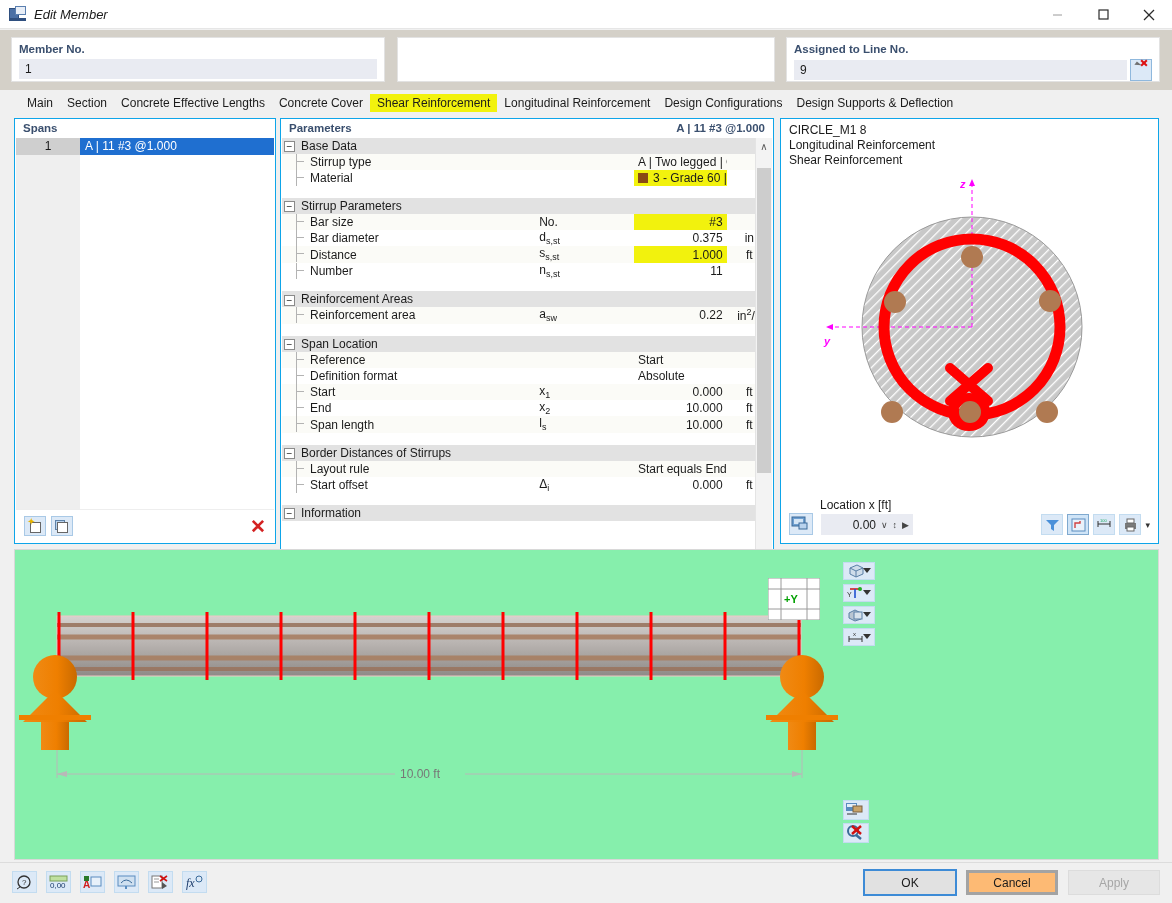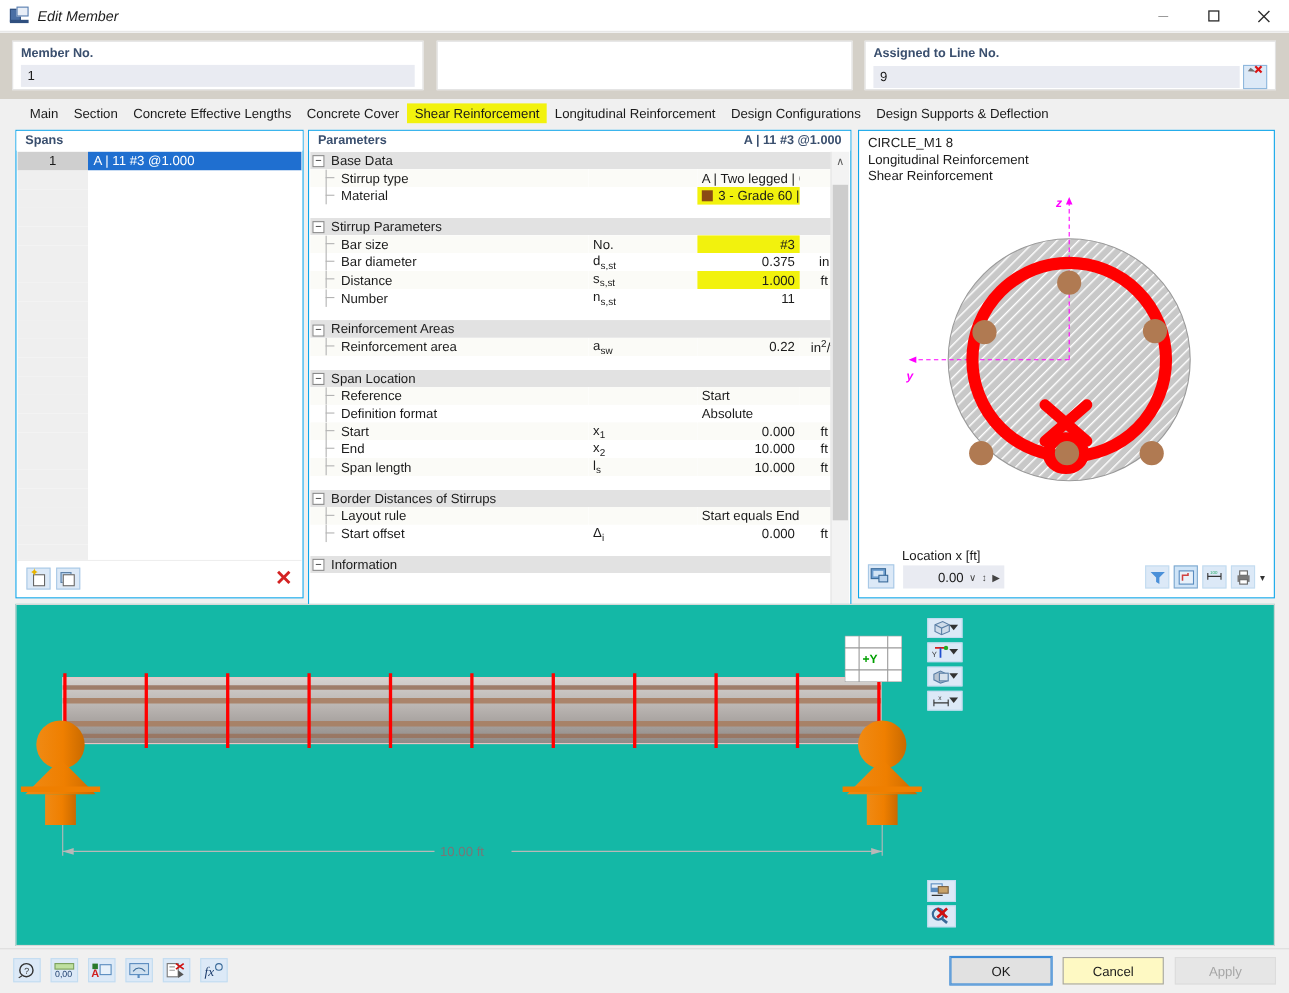--- a/index.html
+++ b/index.html
@@ -124,39 +124,39 @@
   .cam-btn{ width:24px;height:22px;background:#dce9f7;border:1px solid #a9c9e6;position:relative;cursor:pointer;}
   .spin-box{ margin-left:8px; width:92px;height:21px;background:#e9ebf2;display:flex;align-items:center;
      justify-content:flex-end;padding:0 4px;font-size:12px;cursor:text;}
   .spin-caret{ font-size:9px; margin-left:5px; color:#444;}
   .sec-right-tools{ margin-left:auto; display:flex; gap:4px; align-items:center;}
   .st-btn{ width:22px;height:21px;background:#dce9f7;border:1px solid #c3dcf0;display:flex;align-items:center;
      justify-content:center;cursor:pointer;position:relative;}
   .st-btn.sel{ border:1px solid #7fa9cf; background:#cfe4f7;}
 
   
-  #view3d{ position:absolute; left:14px; top:549px; width:1145px; height:311px; background:#14b8a6;
+  #view3d{ position:absolute; left:14px; top:549px; width:1145px; height:311px; background:#86efac;
      border:1px solid #d8d8d8;}
   .viewcube{ position:absolute; left:768px; top:578px; width:52px; height:42px;}
   .v3-tools{ position:absolute; left:843px; top:562px; display:flex; flex-direction:column; gap:4px;}
   .v3-btn{ width:32px;height:18px;background:#dce9f7;border:1px solid #c3dcf0;display:flex;align-items:center;
      padding-left:3px; cursor:pointer; position:relative;}
   .v3-btn .dd{ position:absolute; right:3px; top:5px; width:0;height:0;
      border-left:4px solid transparent;border-right:4px solid transparent;border-top:5px solid #333;}
   .v3-bottom-ico{ position:absolute; left:843px; top:800px; display:flex; flex-direction:column; gap:3px;}
   .v3-bi{ width:26px;height:20px;background:#dce9f7;border:1px solid #c3dcf0;position:relative;cursor:pointer;}
 
   
   .footer{ position:absolute; left:0; bottom:0; width:1172px; height:41px; background:#f0f0f0;
      border-top:1px solid #dcdcdc;}
   .foot-tools{ position:absolute; left:12px; top:8px; display:flex; gap:9px;}
   .ft-btn{ width:25px;height:22px;background:#dce9f7;border:1px solid #c3dcf0;display:flex;
      align-items:center;justify-content:center;font-size:11px;color:#24527a;cursor:pointer;position:relative;}
   .foot-btns{ position:absolute; right:12px; top:7px; display:flex; gap:10px;}
-  .dlg-btn{ width:92px;height:25px;background:#fef9c3;border:1px solid #a3a3a3;font-size:12px;
+  .dlg-btn{ width:92px;height:25px;background:#fdba74;border:3px solid #a3a3a3;font-size:12px;
      display:flex;align-items:center;justify-content:center;cursor:pointer;color:#1b1b1b;}
   .dlg-btn.primary{ background:#e1e1e1; border:1px solid #3d8bd6; outline:1px solid #3d8bd6;}
   .dlg-btn.disabled{ color:#a6a6a6; background:#e6e6e6; border:1px solid #dcdcdc;}
 </style>
 </head>
 <body>
 
 <div class="titlebar">
   <div class="tb-icon">
     <div class="a"></div>

